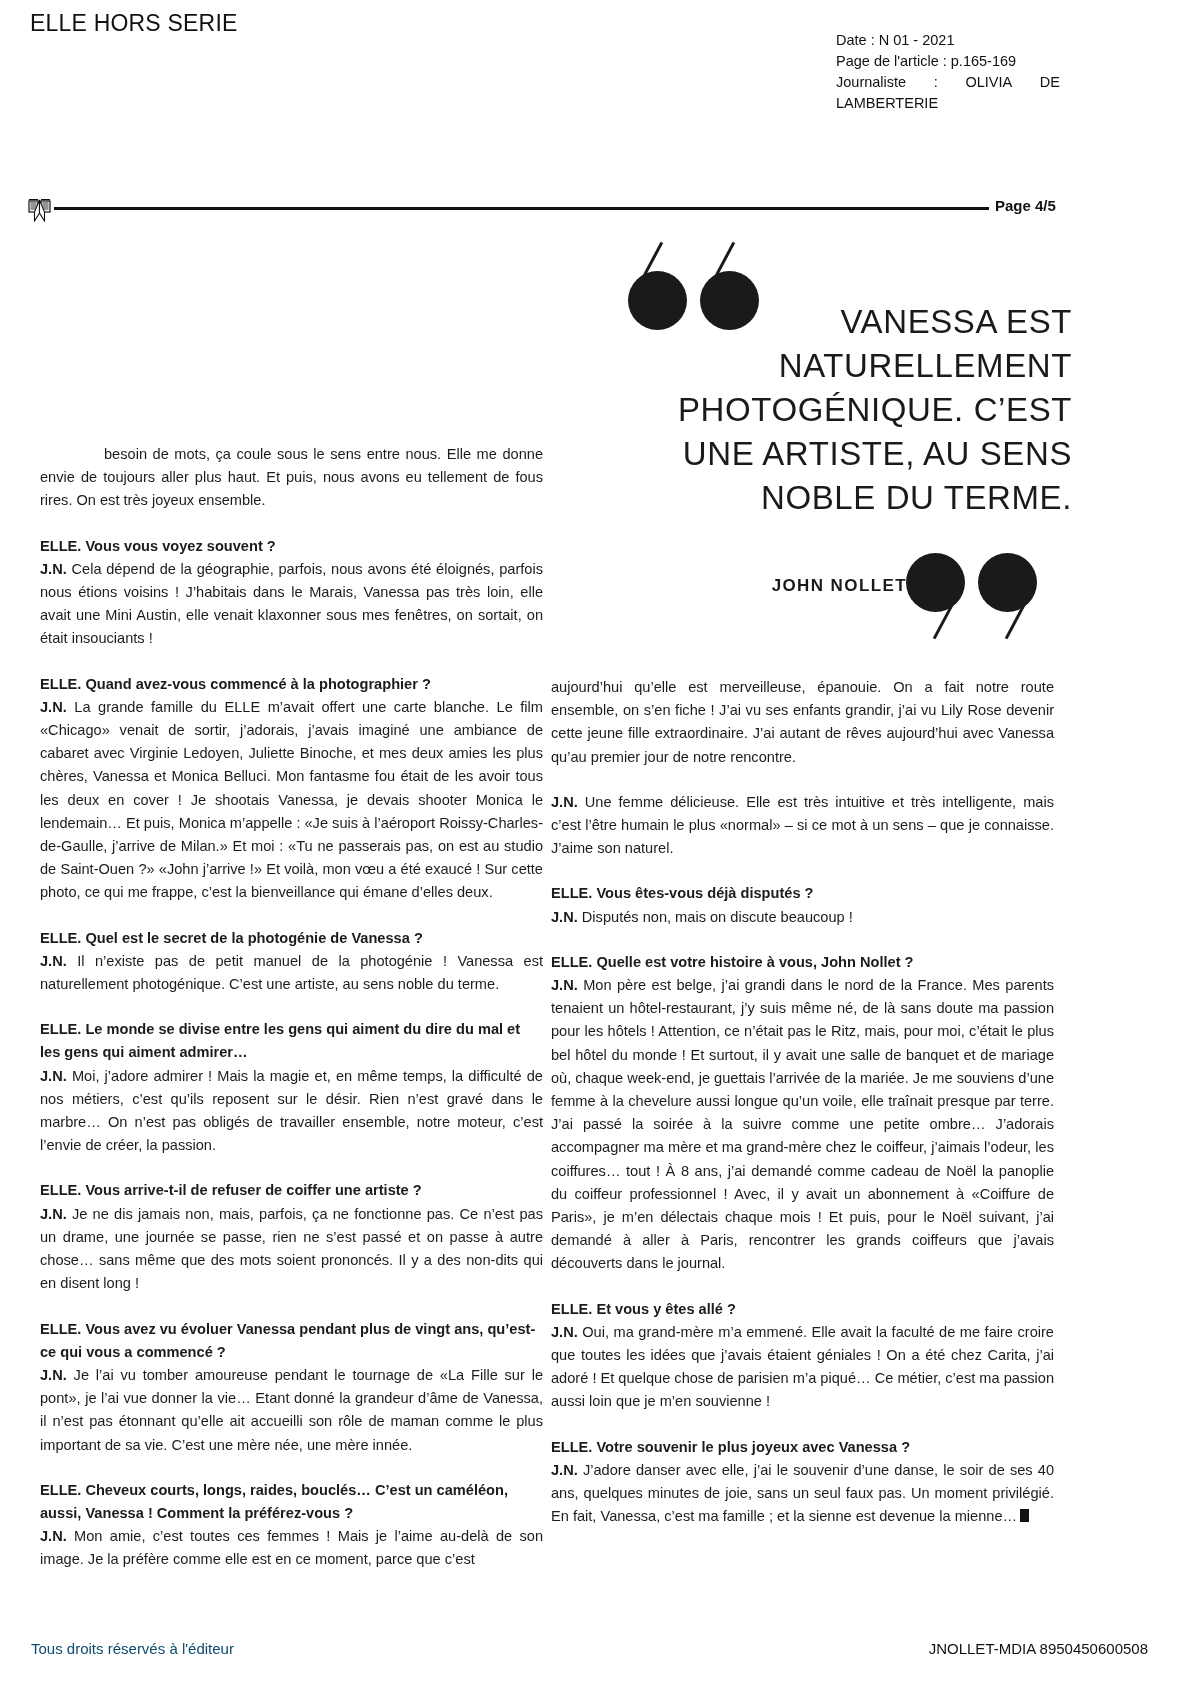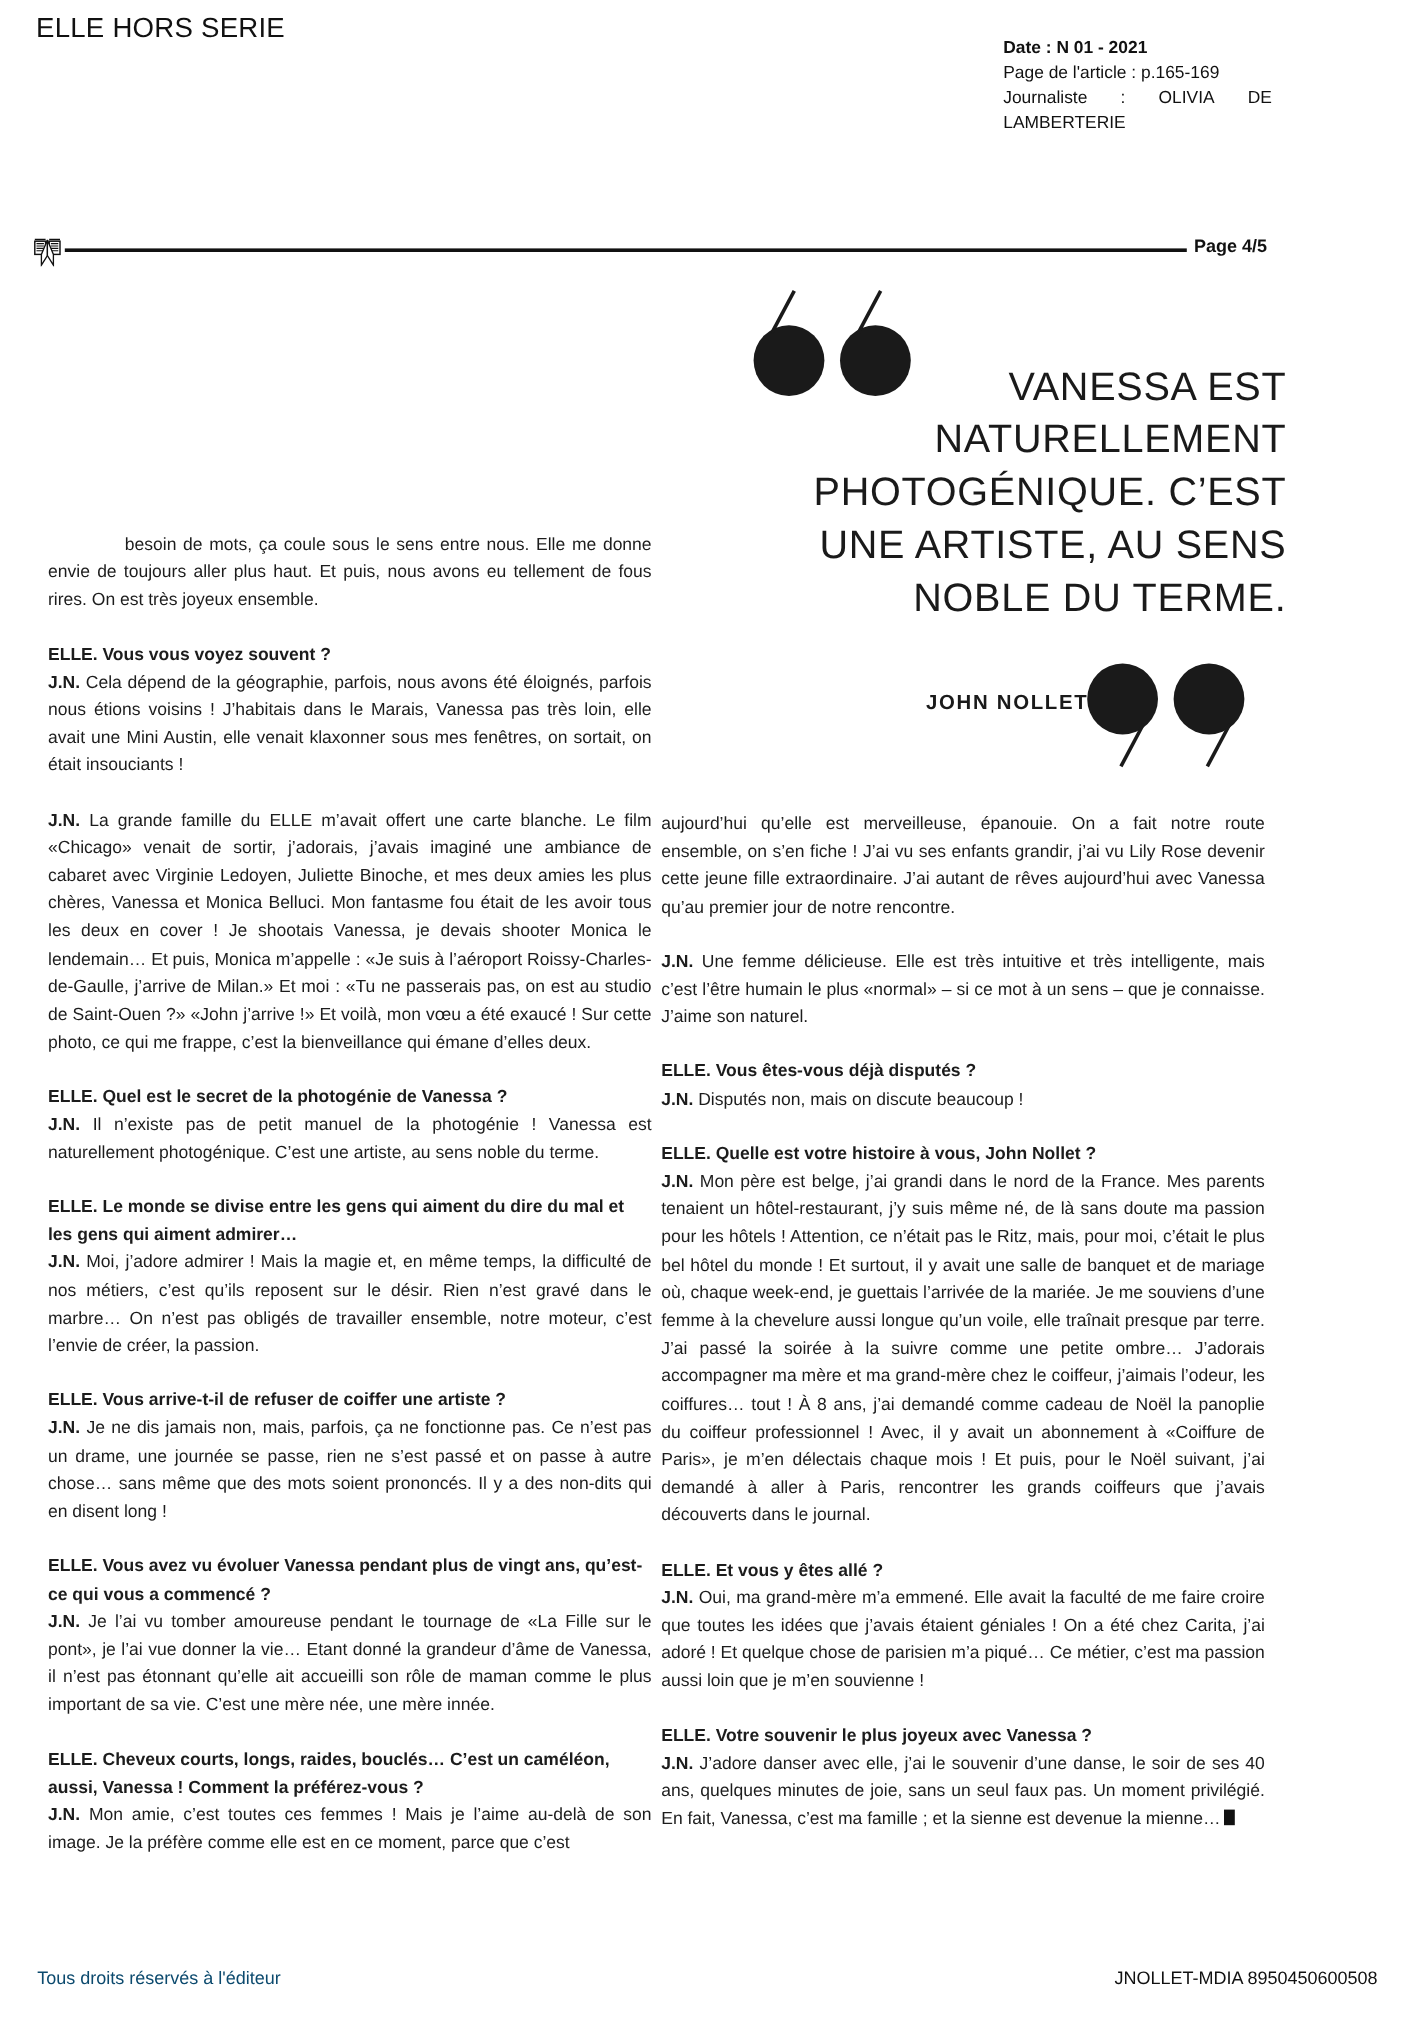--- a/index.html
+++ b/index.html
@@ -43,21 +43,21 @@
   }
   .meta-right {
     position: absolute;
     left: 836px;
     top: 30px;
     width: 300px;
     font-size: 14.5px;
     line-height: 21px;
     color: #111;
   }
-  .meta-right .date-line { font-weight: bold; }
+  .meta-right .date-line { font-weight: normal; }
   .journalist-row {
     display: flex;
     justify-content: space-between;
     width: 224px;
   }
 
   
   .rule-band {
     position: absolute;
     left: 0;
@@ -263,20 +263,21 @@
 
 <div class="col col-left">
   <p class="para indent-first">besoin de mots, ça coule sous le sens entre nous. Elle me donne envie de toujours aller plus haut. Et puis, nous avons eu tellement de fous rires. On est très joyeux ensemble.</p>
 
   <div class="qa-block">
     <p class="q-line">ELLE. Vous vous voyez souvent ?</p>
     <p class="a-line"><span class="speaker">J.N.</span> <span>Cela dépend de la géographie, parfois, nous avons été éloignés, parfois nous étions voisins ! J’habitais dans le Marais, Vanessa pas très loin, elle avait une Mini Austin, elle venait klaxonner sous mes fenêtres, on sortait, on était insouciants !</span></p>
   </div>
 
   <div class="qa-block">
+    <p class="q-line">ELLE. Quand avez-vous commencé à la photographier ?</p>
     <p class="a-line"><span class="speaker">J.N.</span> <span>La grande famille du ELLE m’avait offert une carte blanche. Le film «Chicago» venait de sortir, j’adorais, j’avais imaginé une ambiance de cabaret avec Virginie Ledoyen, Juliette Binoche, et mes deux amies les plus chères, Vanessa et Monica Belluci. Mon fantasme fou était de les avoir tous les deux en cover ! Je shootais Vanessa, je devais shooter Monica le lendemain… Et puis, Monica m’appelle : «Je suis à l’aéroport Roissy-Charles-de-Gaulle, j’arrive de Milan.» Et moi : «Tu ne passerais pas, on est au studio de Saint-Ouen ?» «John j’arrive !» Et voilà, mon vœu a été exaucé ! Sur cette photo, ce qui me frappe, c’est la bienveillance qui émane d’elles deux.</span></p>
   </div>
 
   <div class="qa-block">
     <p class="q-line">ELLE. Quel est le secret de la photogénie de Vanessa ?</p>
     <p class="a-line"><span class="speaker">J.N.</span> <span>Il n’existe pas de petit manuel de la photogénie ! Vanessa est naturellement photogénique. C’est une artiste, au sens noble du terme.</span></p>
   </div>
 
   <div class="qa-block">
     <p class="q-line">ELLE. Le monde se divise entre les gens qui aiment du dire du mal et les gens qui aiment admirer…</p>

